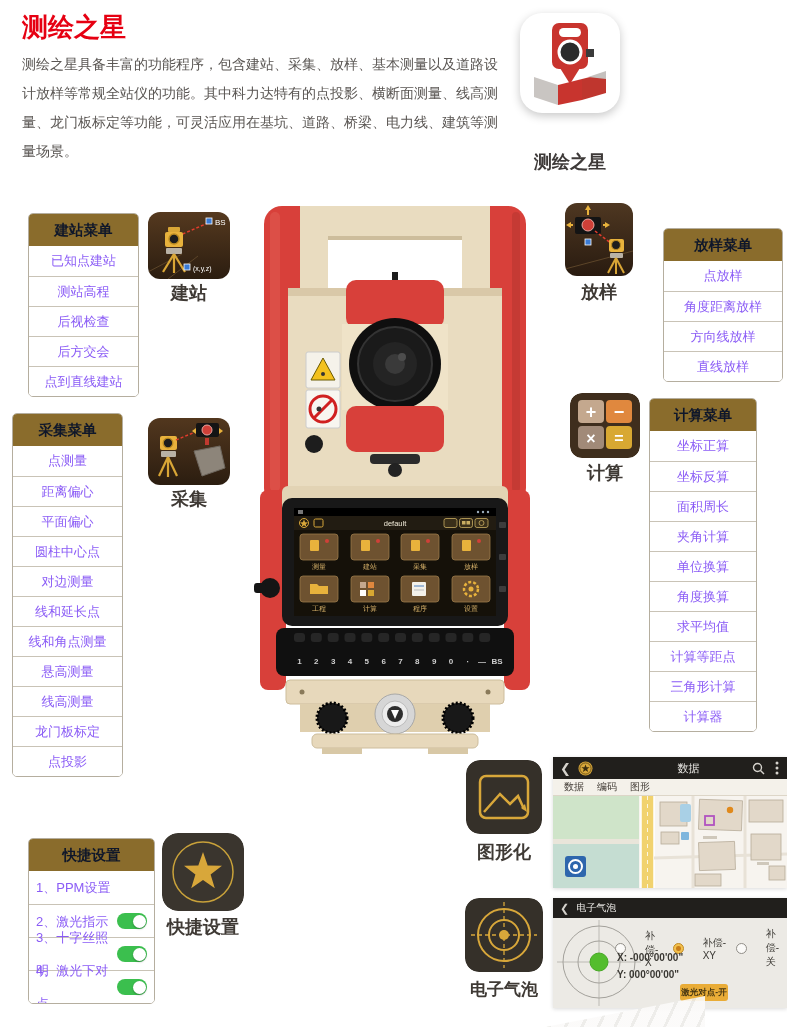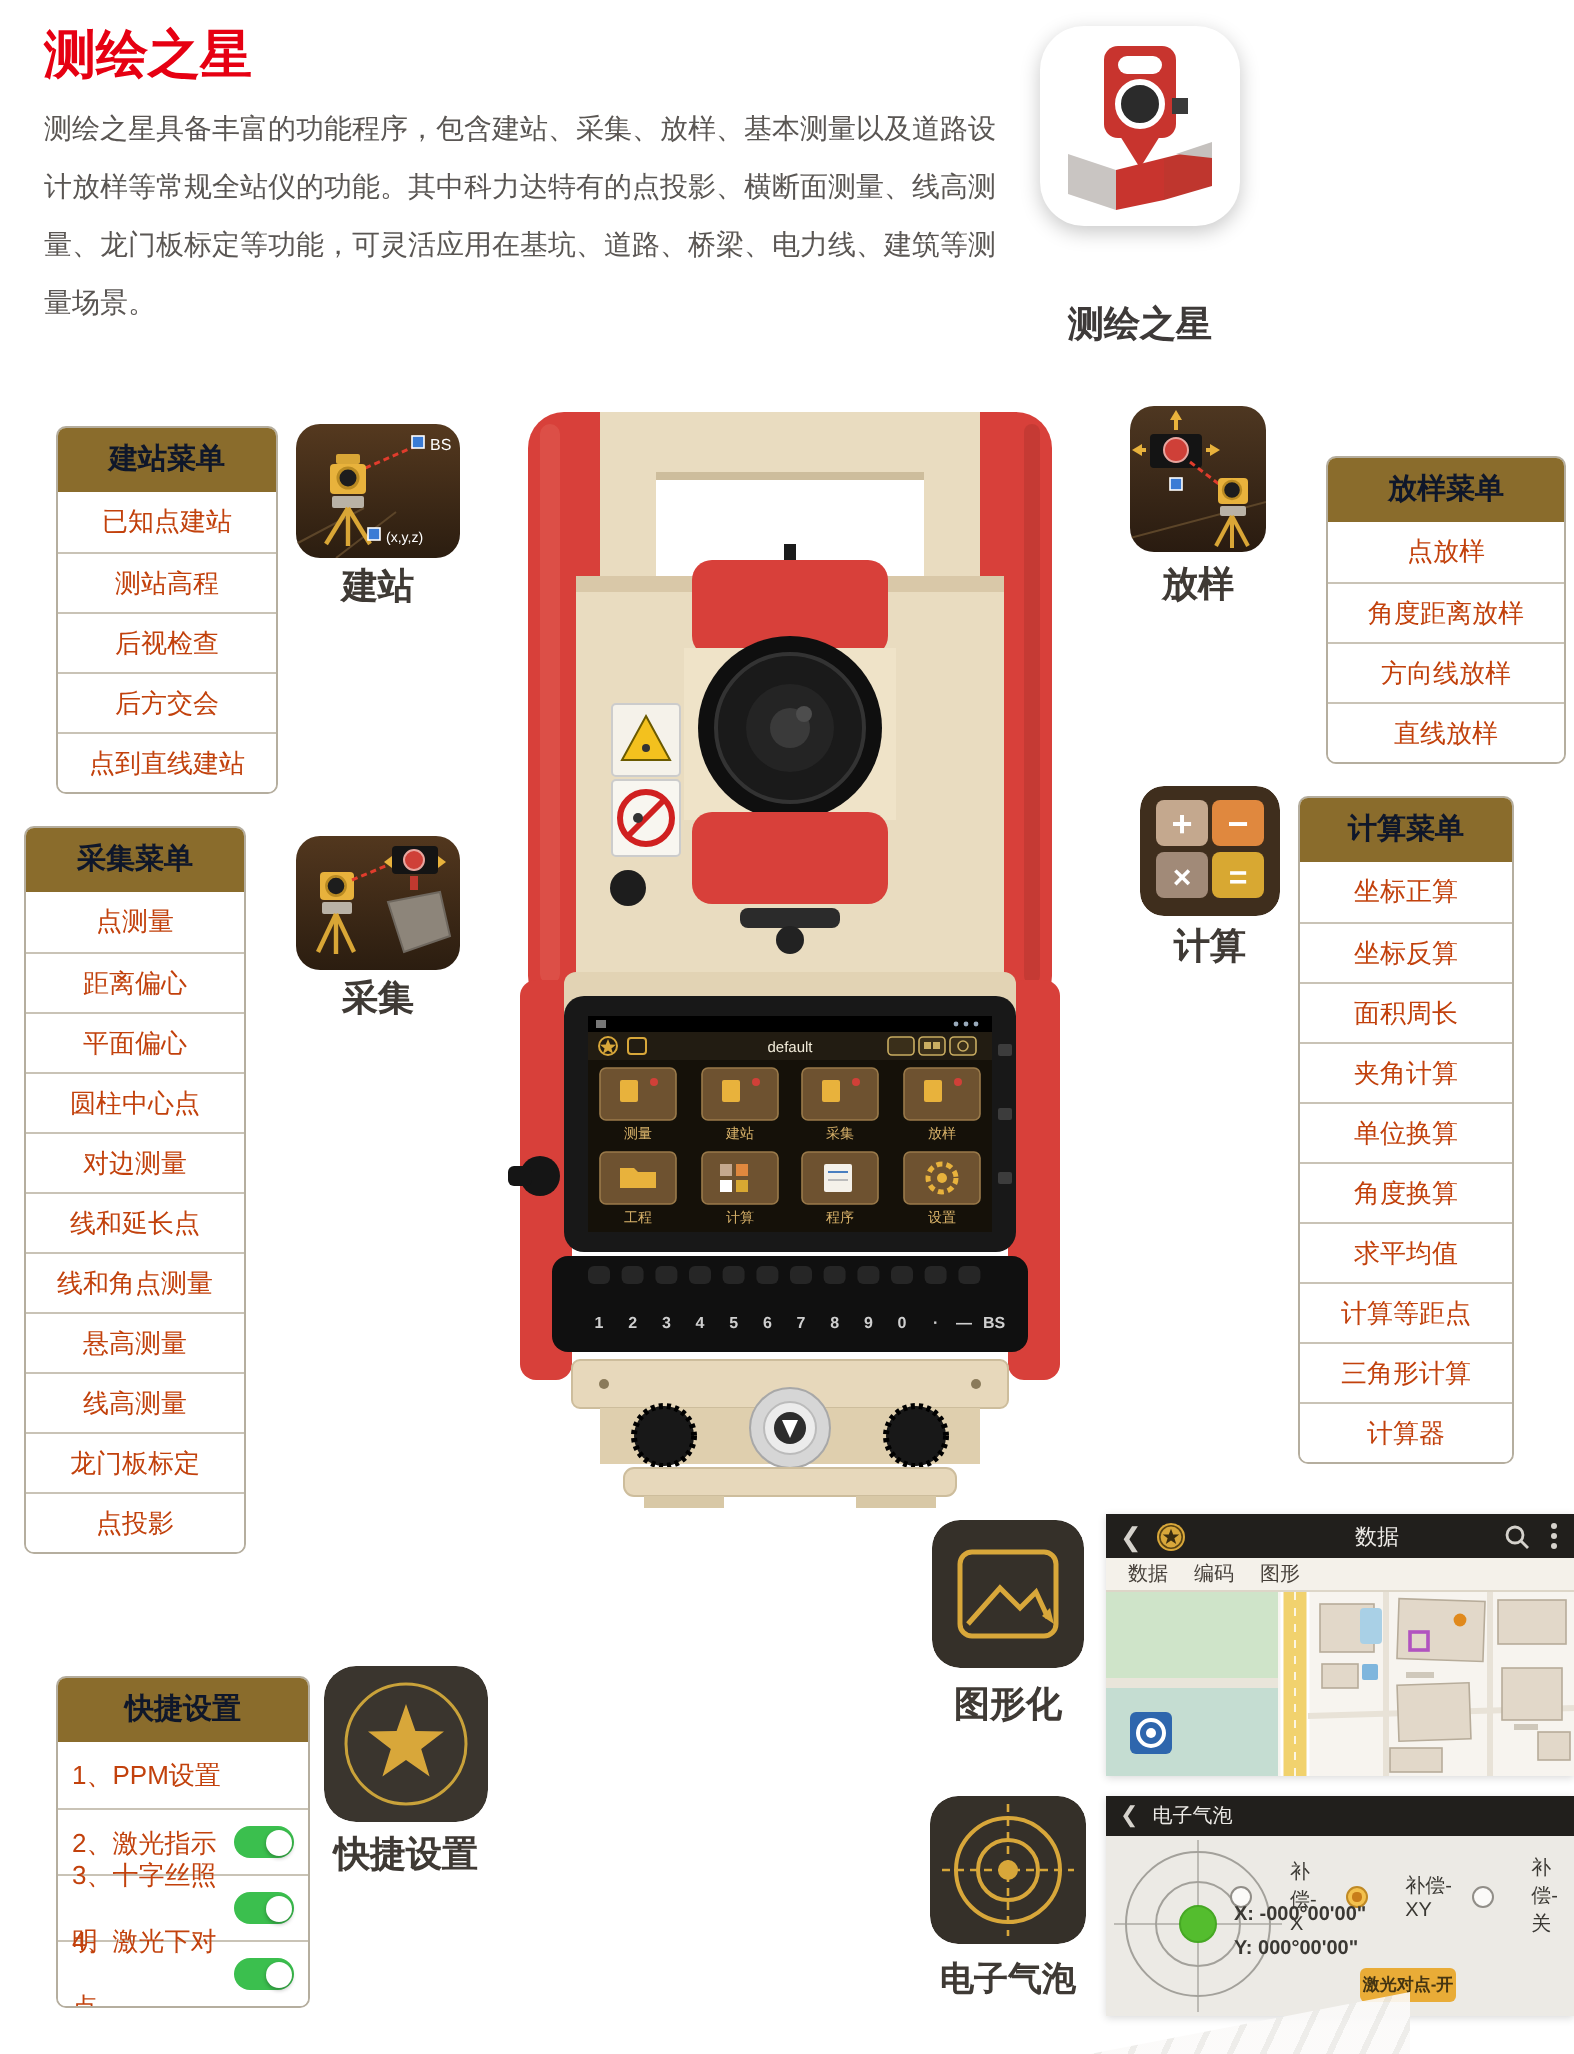--- a/index.html
+++ b/index.html
@@ -11,21 +11,21 @@
   .page-desc { position:absolute; left:22px; top:50px; width:482px; font-size:14px; color:#5a5653; line-height:29px; }
 
   .app-logo { position:absolute; left:520px; top:13px; width:100px; height:100px; border-radius:22px;
               background:#fff; box-shadow:0 3px 10px rgba(0,0,0,.22); }
   .app-logo-label { position:absolute; left:520px; top:150px; width:100px; text-align:center;
                     font-size:18px; font-weight:bold; color:#3e3a39; }
 
   .menu { position:absolute; background:#fff; border:1px solid #b5ae9f; border-radius:5px; overflow:hidden; }
   .menu-header { background:#8a6c2c; color:#0f172a; font-size:14.5px; font-weight:bold; text-align:center;
                  height:32px; line-height:32px; }
-  .menu-item { height:30px; line-height:30px; text-align:center; font-size:13px; color:#c2410c;
+  .menu-item { height:30px; line-height:30px; text-align:center; font-size:13px; color:#8b5cf6;
                border-top:1px solid #c9c3b6; background:#fff; }
   .menu-quick .menu-item { height:33px; line-height:33px; text-align:left; padding:0 7px;
                            display:flex; align-items:center; justify-content:space-between; }
 
   .toggle { width:30px; height:16px; border-radius:9px; background:#3bbf4e; position:relative; flex:0 0 auto; }
   .toggle .knob { position:absolute; right:1.5px; top:1.5px; width:13px; height:13px; border-radius:50%;
                   background:#fff; box-shadow:0 1px 2px rgba(0,0,0,.3); }
 
   .tile { position:absolute; border-radius:12px; overflow:hidden; }
   .tile-label { position:absolute; text-align:center; font-weight:bold; color:#3f3a35; font-size:18px; }

